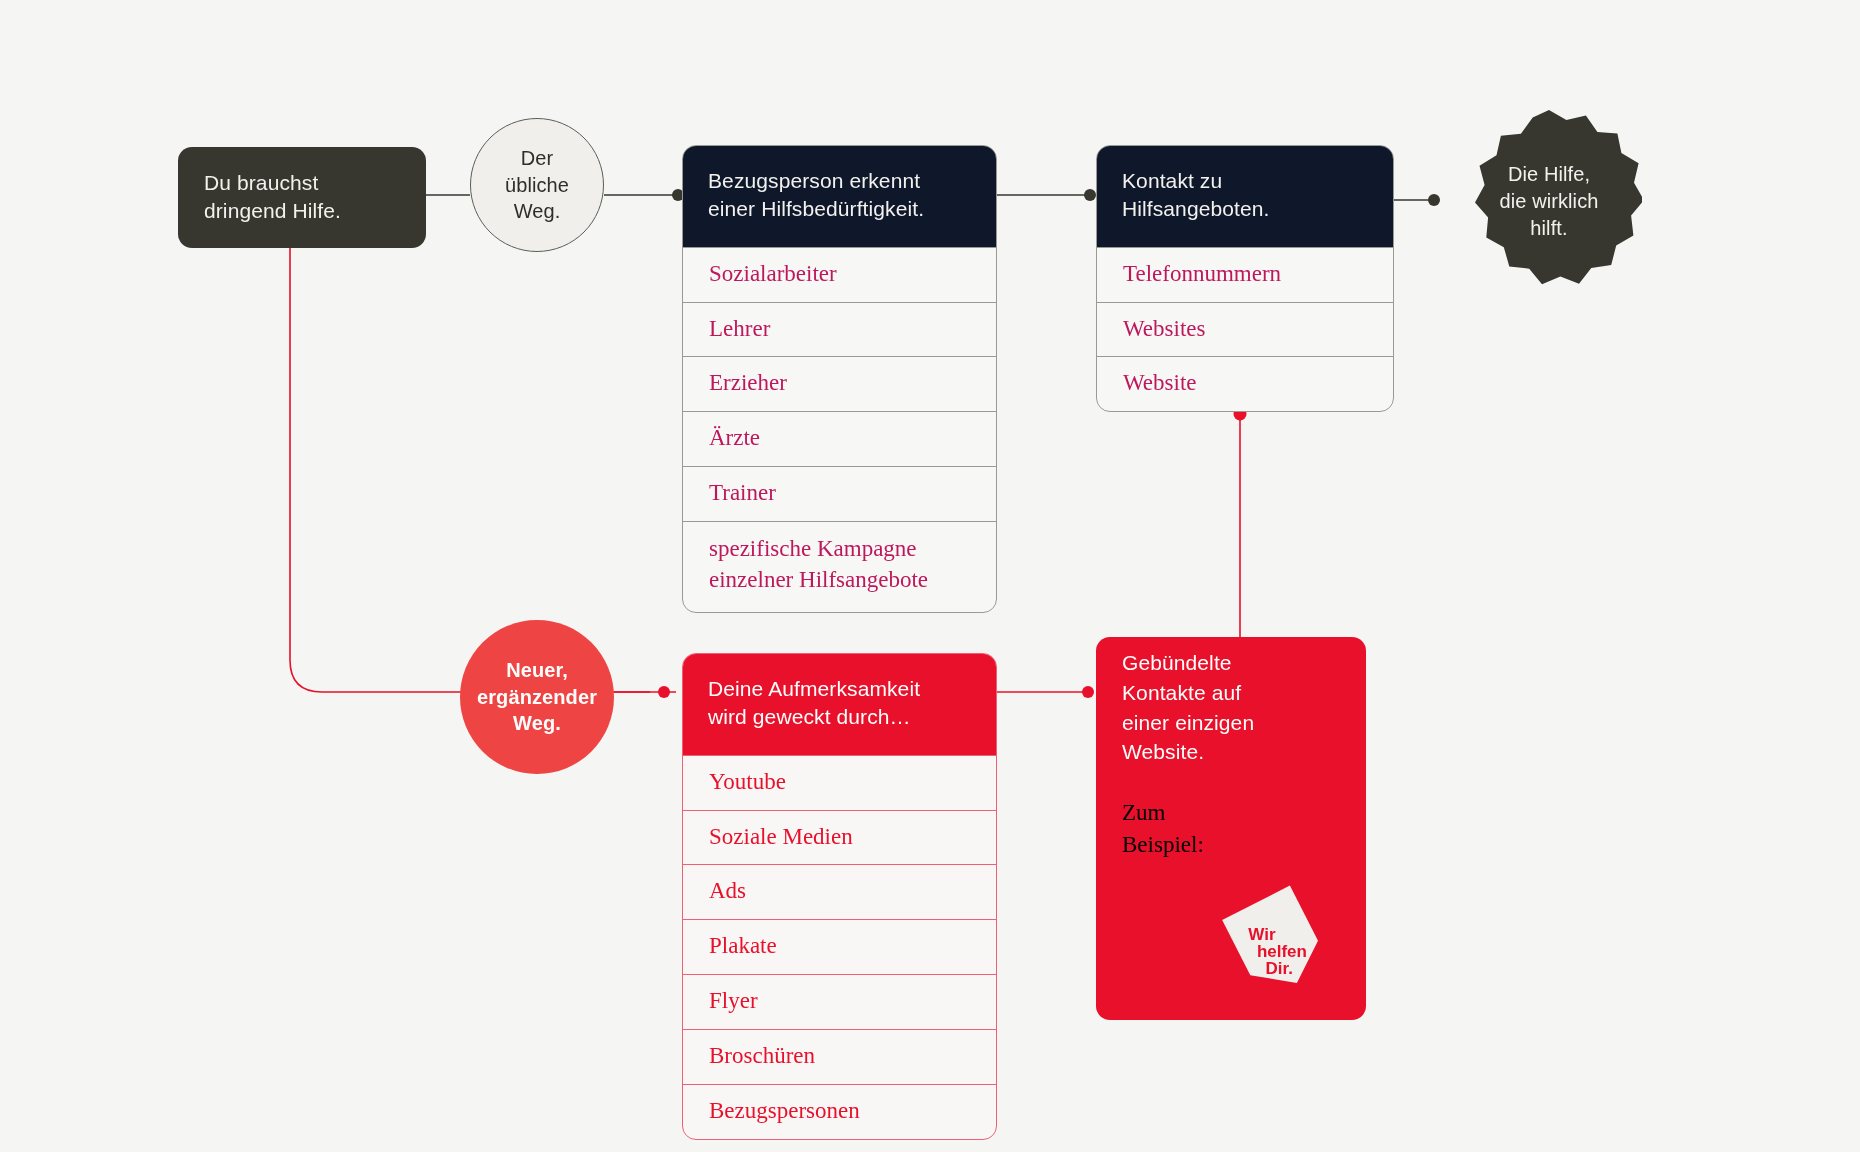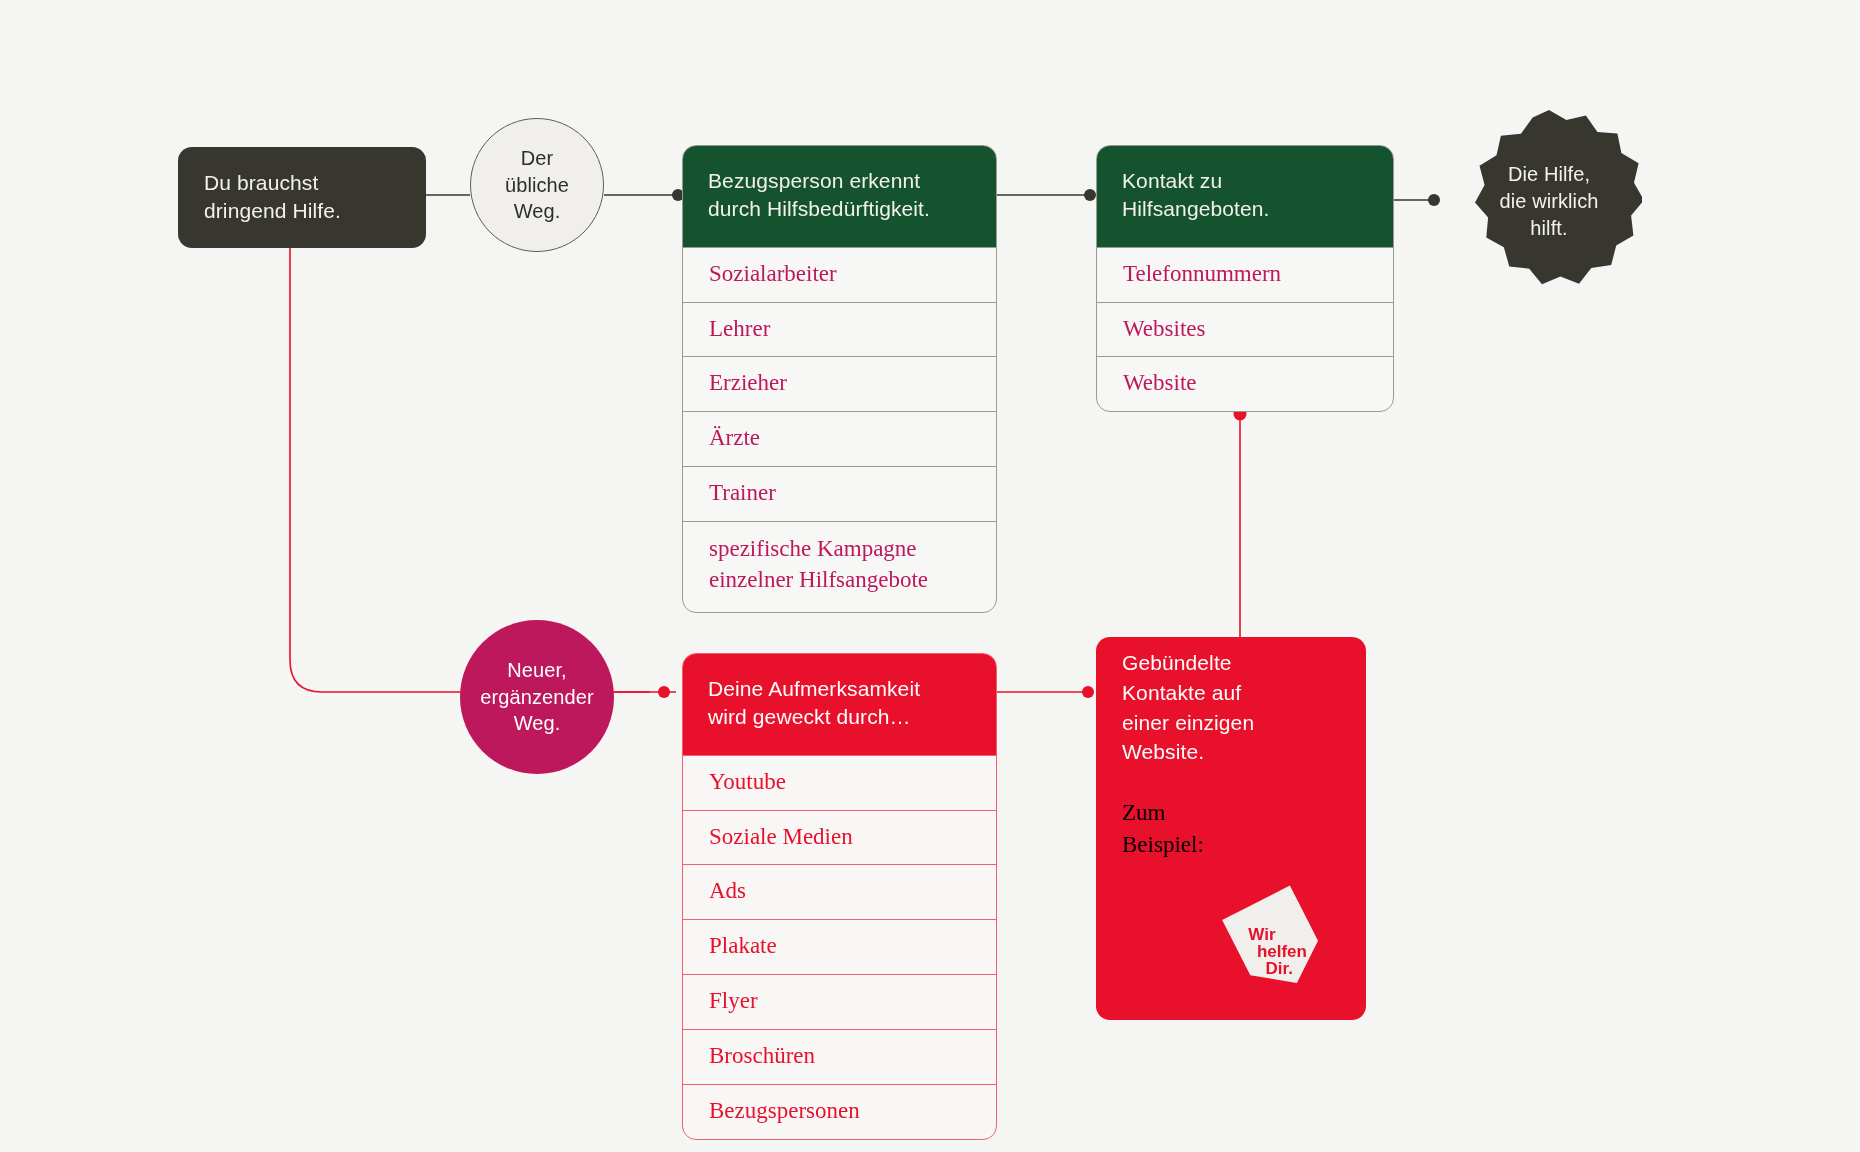--- a/index.html
+++ b/index.html
@@ -40,21 +40,21 @@
   .card {
     position: absolute;
     border-radius: 14px;
     background: #f7f7f5;
     border: 1px solid #9a9a95;
     overflow: hidden;
   }
   .card.redcard { border-color: #ef6073; background: #f9f7f6; }
 
   .card-head {
-    background: #14532d;
+    background: #0f172a;
     color: #f2f1ed;
     font-family: "Liberation Sans", sans-serif;
     font-size: 21px;
     line-height: 1.33;
     padding: 22px 26px 24px 26px;
     margin: -1px -1px 0 -1px;
     border-radius: 14px 14px 0 0;
     letter-spacing: .1px;
   }
   .card.redcard .card-head { background: #e8102a; color: #fdfdfc; }
@@ -82,22 +82,23 @@
     font-size: 20px;
     line-height: 1.34;
     letter-spacing: .1px;
   }
   .circle.light {
     background: #f0efec;
     border: 1px solid #5d5d58;
     color: #2e2e2a;
   }
   .circle.redfill {
-    background: #be185d;
+    background: #ef4444;
     color: #fdfdfc;
+    font-weight: bold;
   }
 
   
   .burst {
     position: absolute;
     display: flex;
     align-items: center;
     justify-content: center;
   }
   .burst svg { position: absolute; left: 0; top: 0; }
@@ -180,21 +181,21 @@
     <div>
       <div>Der</div>
       <div>übliche</div>
       <div>Weg.</div>
     </div>
   </div>
 
   <div class="card" style="left:682px; top:145px; width:315px;">
     <div class="card-head">
       <div>Bezugsperson erkennt</div>
-      <div>durch Hilfsbedürftigkeit.</div>
+      <div>einer Hilfsbedürftigkeit.</div>
     </div>
     <div class="card-row">Sozialarbeiter</div>
     <div class="card-row">Lehrer</div>
     <div class="card-row">Erzieher</div>
     <div class="card-row">Ärzte</div>
     <div class="card-row">Trainer</div>
     <div class="card-row" style="padding-top:12px; padding-bottom:16px;">spezifische Kampagne einzelner Hilfsangebote</div>
   </div>
 
   <div class="card" style="left:1096px; top:145px; width:298px;">

